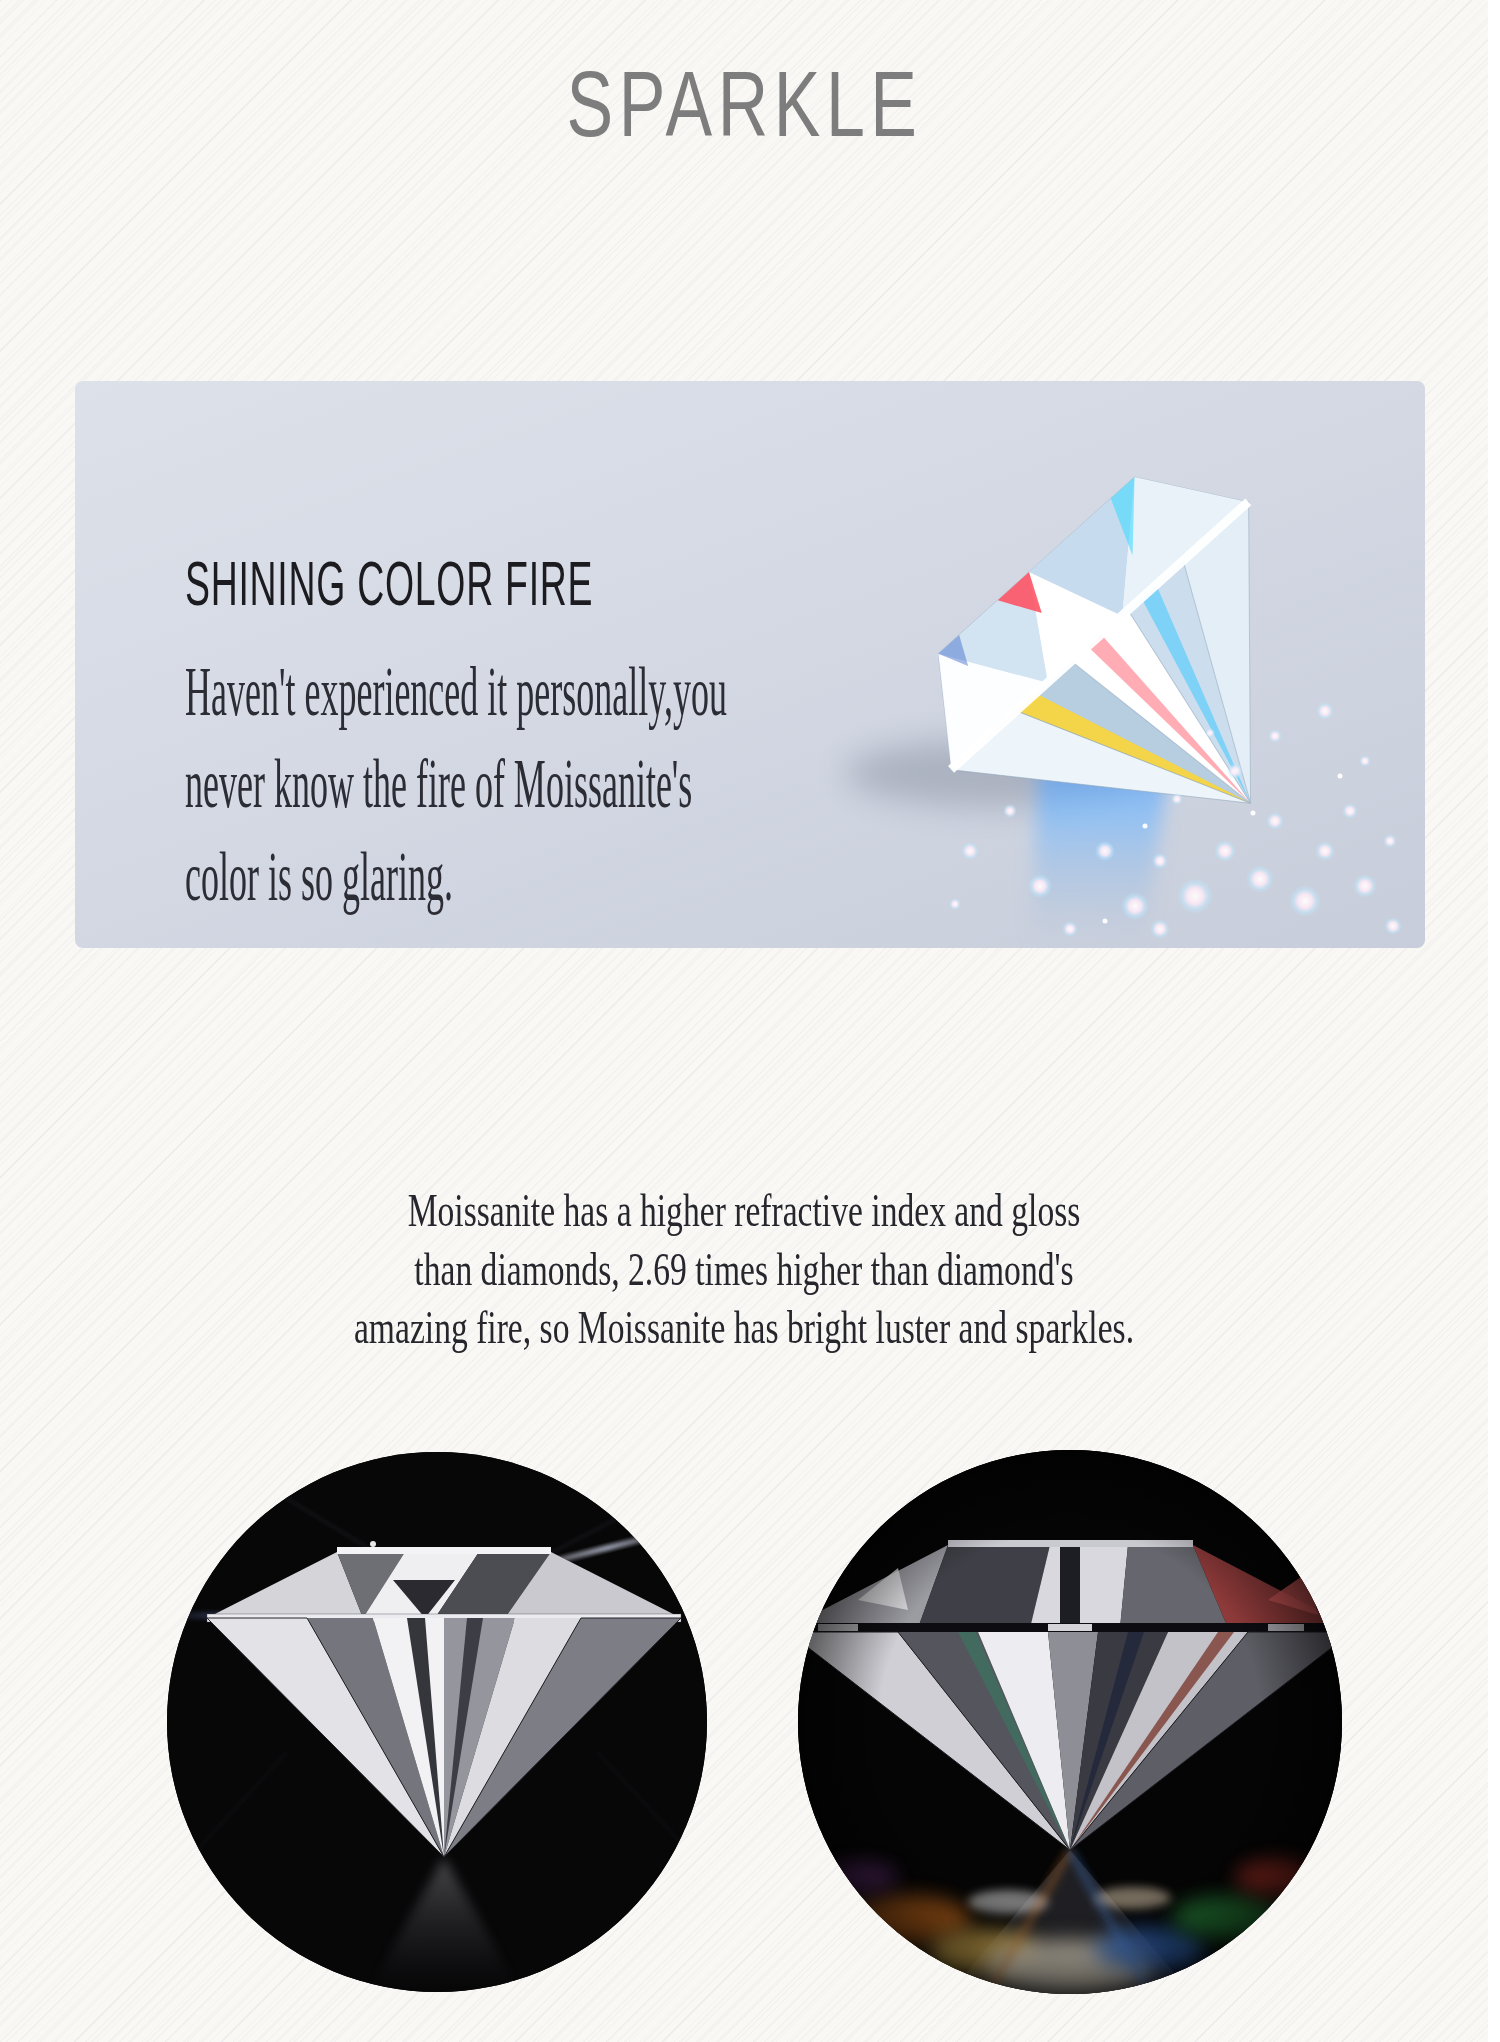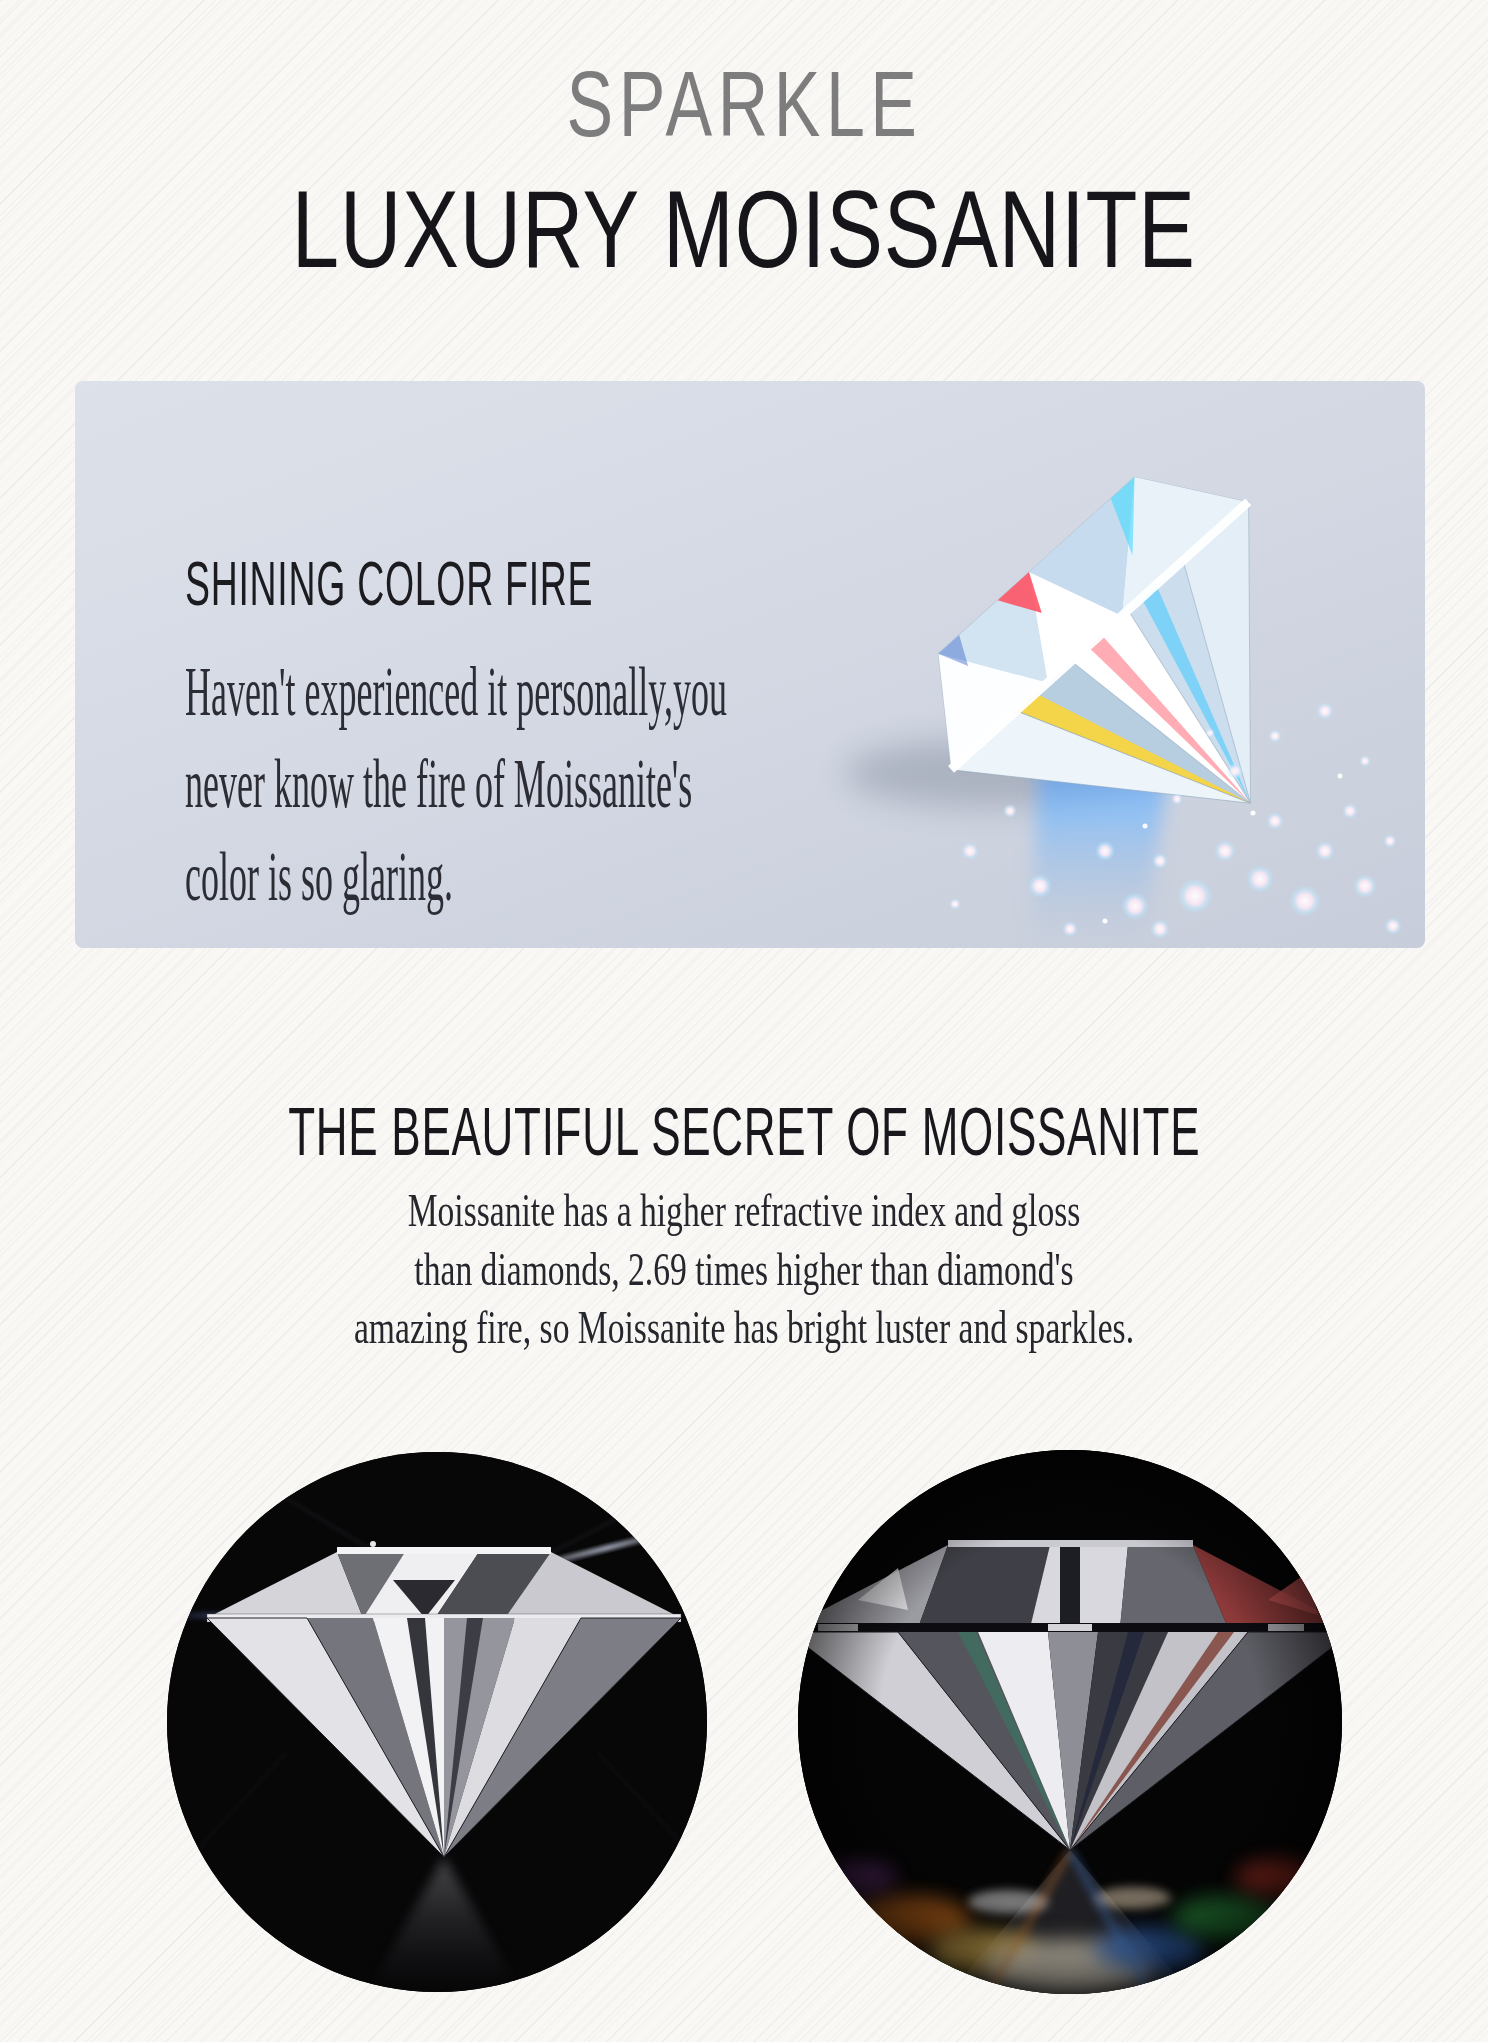--- a/index.html
+++ b/index.html
@@ -80,23 +80,20 @@
 </style>
 </head>
 <body>
 
 <div class="page">
 
   <div class="eyebrow">
     <span>SPARKLE</span>
   </div>
 
-  <h1 class="main-title">
-    <span>LUXURY MOISSANITE</span>
-  </h1>
 
   <section class="feature-panel">
 
     <svg class="panel-art" viewBox="0 0 620 567" aria-hidden="true">
       <defs>
         <radialGradient id="bokeh" cx="50%" cy="50%" r="50%">
           <stop offset="0%" stop-color="#ffffff" stop-opacity="1"></stop>
           <stop offset="45%" stop-color="#ffeaf6" stop-opacity="0.9"></stop>
           <stop offset="75%" stop-color="#bfe9ff" stop-opacity="0.5"></stop>
           <stop offset="100%" stop-color="#bfe9ff" stop-opacity="0"></stop>
@@ -179,23 +176,20 @@
 
     <h2 class="panel-heading">SHINING COLOR FIRE</h2>
 
     <p class="panel-body">
       <span>Haven't experienced it personally,you</span><br>
       <span>never know the fire of Moissanite's</span><br>
       <span>color is so glaring.</span>
     </p>
   </section>
 
-  <h2 class="secret-heading">
-    <span>THE BEAUTIFUL SECRET OF MOISSANITE</span>
-  </h2>
 
   <p class="secret-body">
     <span>Moissanite has a higher refractive index and gloss</span><br>
     <span>than diamonds, 2.69 times higher than diamond's</span><br>
     <span>amazing fire, so Moissanite has bright luster and sparkles.</span>
   </p>
 
   <div class="gallery-circle circle-left">
     <svg viewBox="0 0 540 540" aria-hidden="true">
       <defs>

